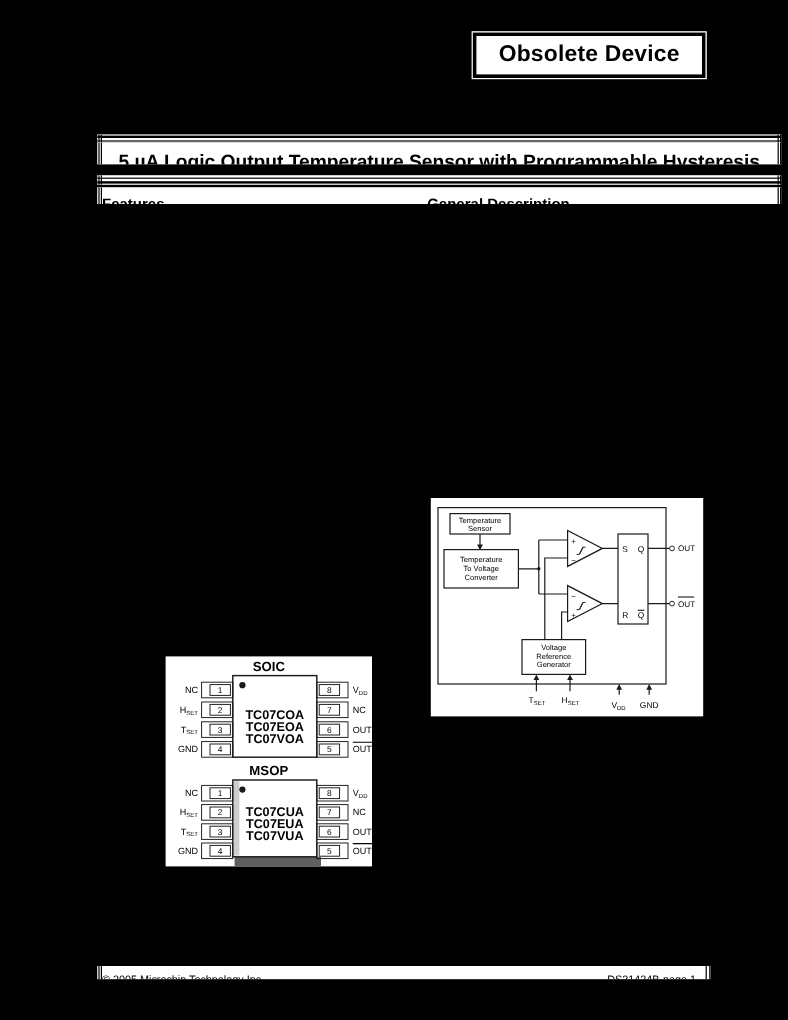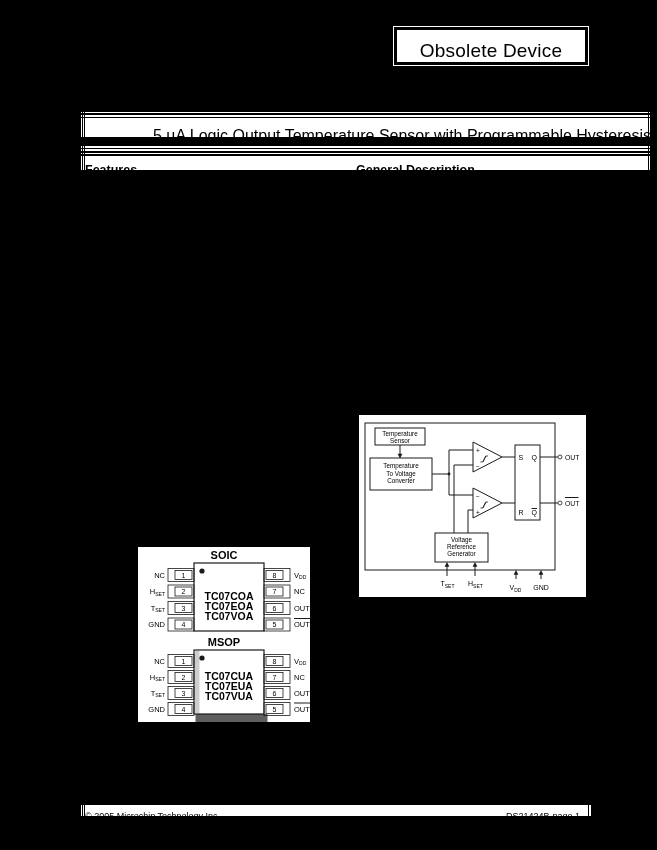--- a/index.html
+++ b/index.html
@@ -7,28 +7,28 @@
     width:657px;height:850px;background:#000;position:relative;
     font-family:"Liberation Sans", sans-serif;color:#000;overflow:hidden;
   }
   .band{position:absolute;left:81px;width:570px;background:#fff;overflow:hidden;}
   .rule{position:absolute;left:0;right:0;background:#000;}
   .vl{position:absolute;top:0;bottom:0;width:1px;background:#000;}
 
   #obsolete-box{
     position:absolute;left:394px;top:27px;width:194px;height:38px;
     background:#fff;border:3px solid #000;outline:1px solid #fff;box-sizing:border-box;
-    display:flex;align-items:flex-end;justify-content:center;
-    font-weight:normal;font-size:19px;letter-spacing:.2px;
+    display:flex;align-items:center;justify-content:center;
+    font-weight:bold;font-size:19px;letter-spacing:.2px;
   }
 
   #rule-top{top:112px;height:7px;}
   #title-band{top:119px;height:18px;}
-  #title-text{position:absolute;left:0;right:0;top:8px;text-align:right;
-    font-size:16px;font-weight:normal;white-space:nowrap;}
+  #title-text{position:absolute;left:0;right:0;top:8px;text-align:center;
+    font-size:16px;font-weight:bold;white-space:nowrap;}
   #rule-mid{top:146px;height:8px;}
   #headings-band{top:156px;height:14px;}
   .heading{position:absolute;top:7px;font-size:12.5px;font-weight:bold;white-space:nowrap;}
   #heading-left{left:4px;}
   #heading-right{left:275px;}
 
   #footer-band{top:805px;height:11px;width:511px;}
   .footer-text{position:absolute;top:6px;font-size:9px;white-space:nowrap;}
   #footer-copyright{left:4px;}
   #footer-docnum{right:12px;}

